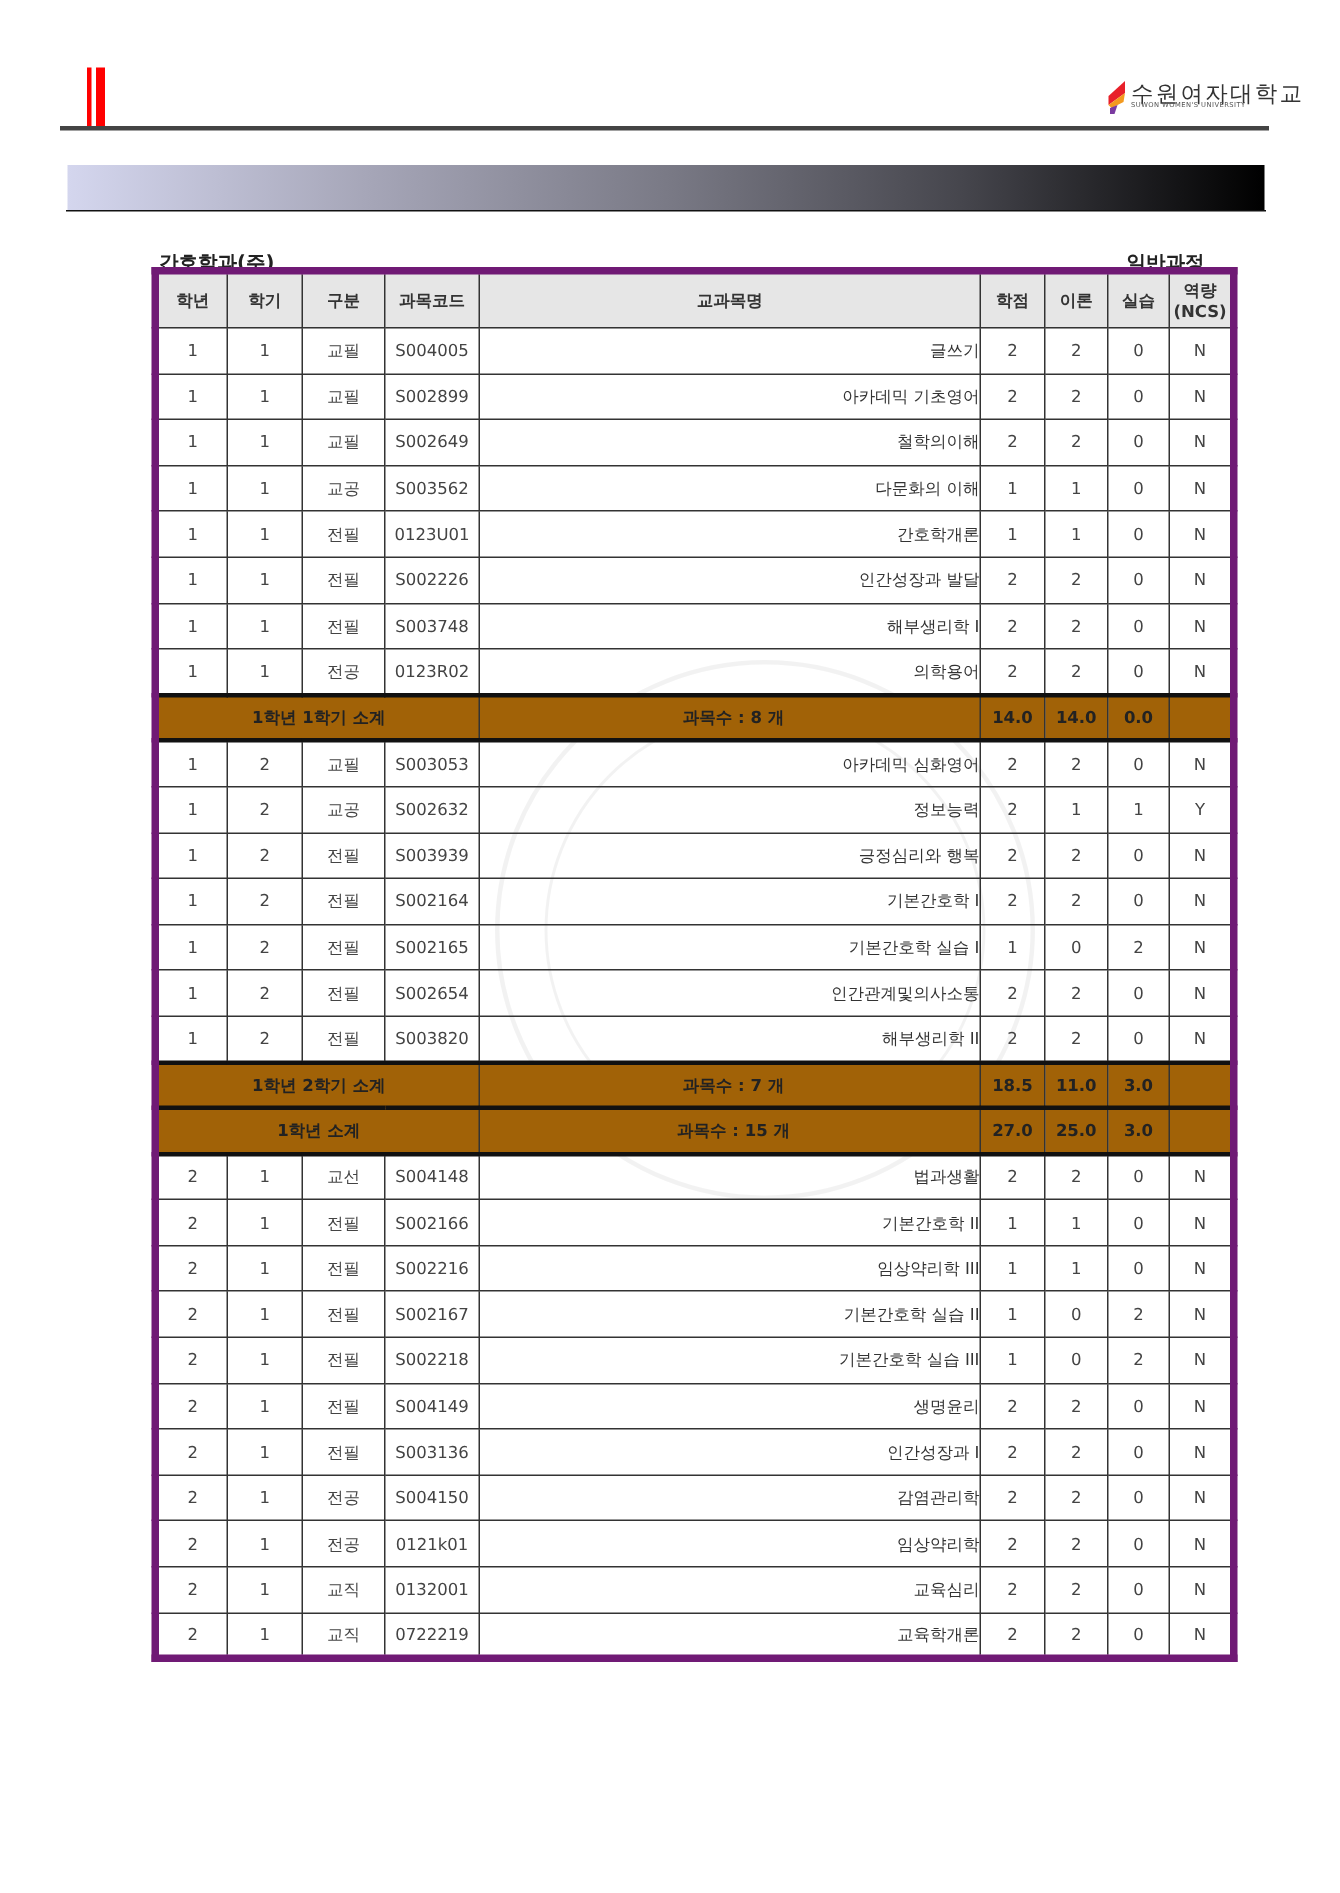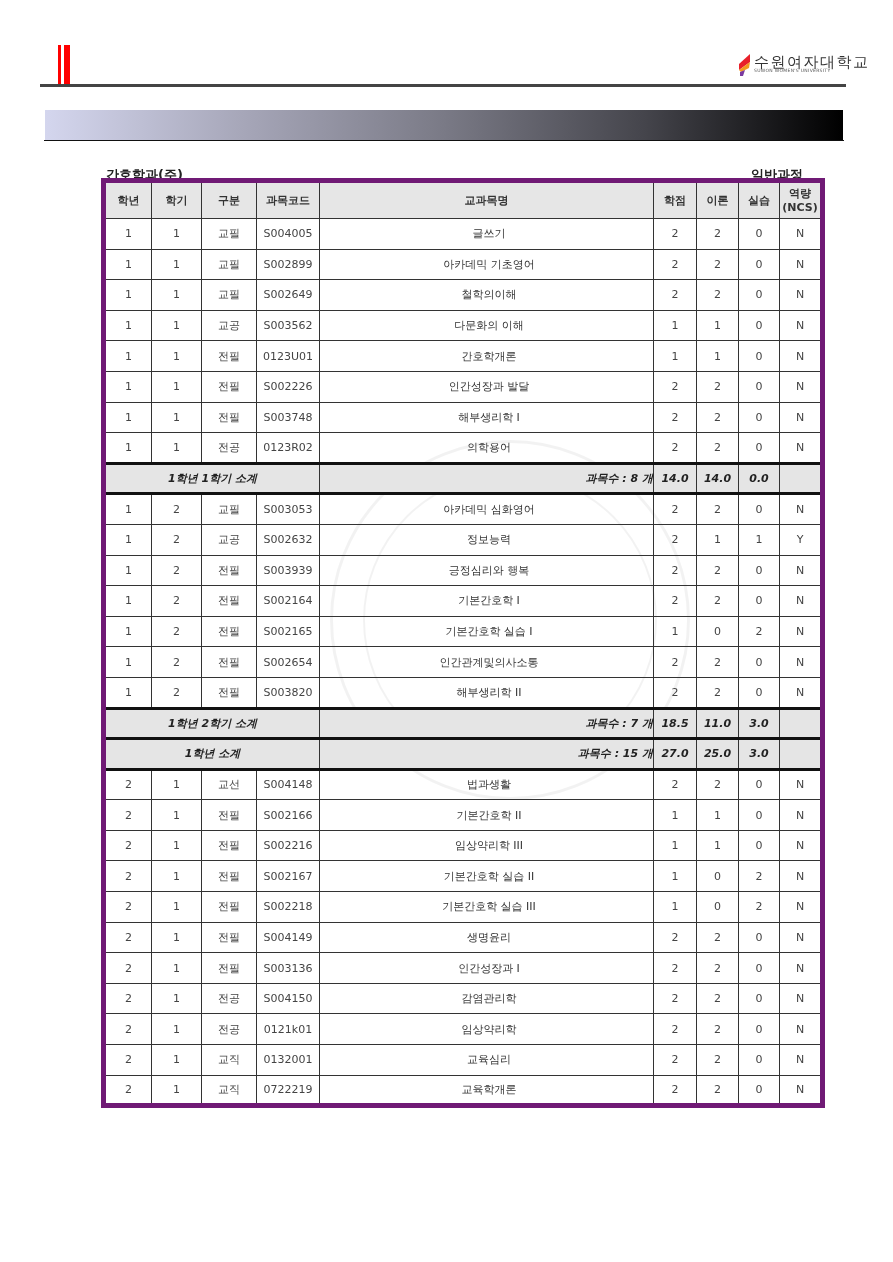--- a/index.html
+++ b/index.html
@@ -25,24 +25,24 @@
   .watermark::after { content: ""; position: absolute; left: 30px; top: 30px; right: 30px; bottom: 30px; border-radius: 50%;
     border: 2px solid rgba(0,0,0,0.05); }
 
   .dept { position: absolute; left: 106px; top: 166px; font-size: 13px; font-weight: bold; color: #222; }
   .track { position: absolute; right: 90px; top: 166px; font-size: 13px; font-weight: bold; color: #222; margin-left: 48px; }
 
   table.curr { position: absolute; left: 87px; top: 178px; width: 719px; border-collapse: collapse;
     border: 5px solid #701a75; table-layout: fixed; font-size: 11px; margin-left: 14px; }
   table.curr th, table.curr td { border: 1px solid #333; text-align: center; vertical-align: middle; height: 30.6px; color: #444; }
   table.curr th { background: #e6e6e6; height: 38px; font-weight: bold; color: #333; font-size: 11px; line-height: 1.2; }
-  table.curr td.name { text-align: center; padding-left: 5px; color: #333; }
-  table.curr tr.sub td { background: #e5e5e5; font-weight: bold; color: #222; font-style: italic; }
+  table.curr td.name { text-align: right; padding-left: 5px; color: #333; }
+  table.curr tr.sub td { background: #a16207; font-weight: bold; color: #222; }
   table.curr tr.sub td.label { text-align: center; }
-  table.curr tr.sub td.count { text-align: right; padding-left: 5px; }
+  table.curr tr.sub td.count { text-align: center; padding-left: 5px; }
   table.curr tr.sub { border-top: 3px solid #111; border-bottom: 3px solid #111; }
 </style>
 </head>
 <body>
 
 <div class="red-bar a"></div>
 <div class="red-bar b"></div>
 <div class="top-rule"></div>
 
 <div class="logo">

